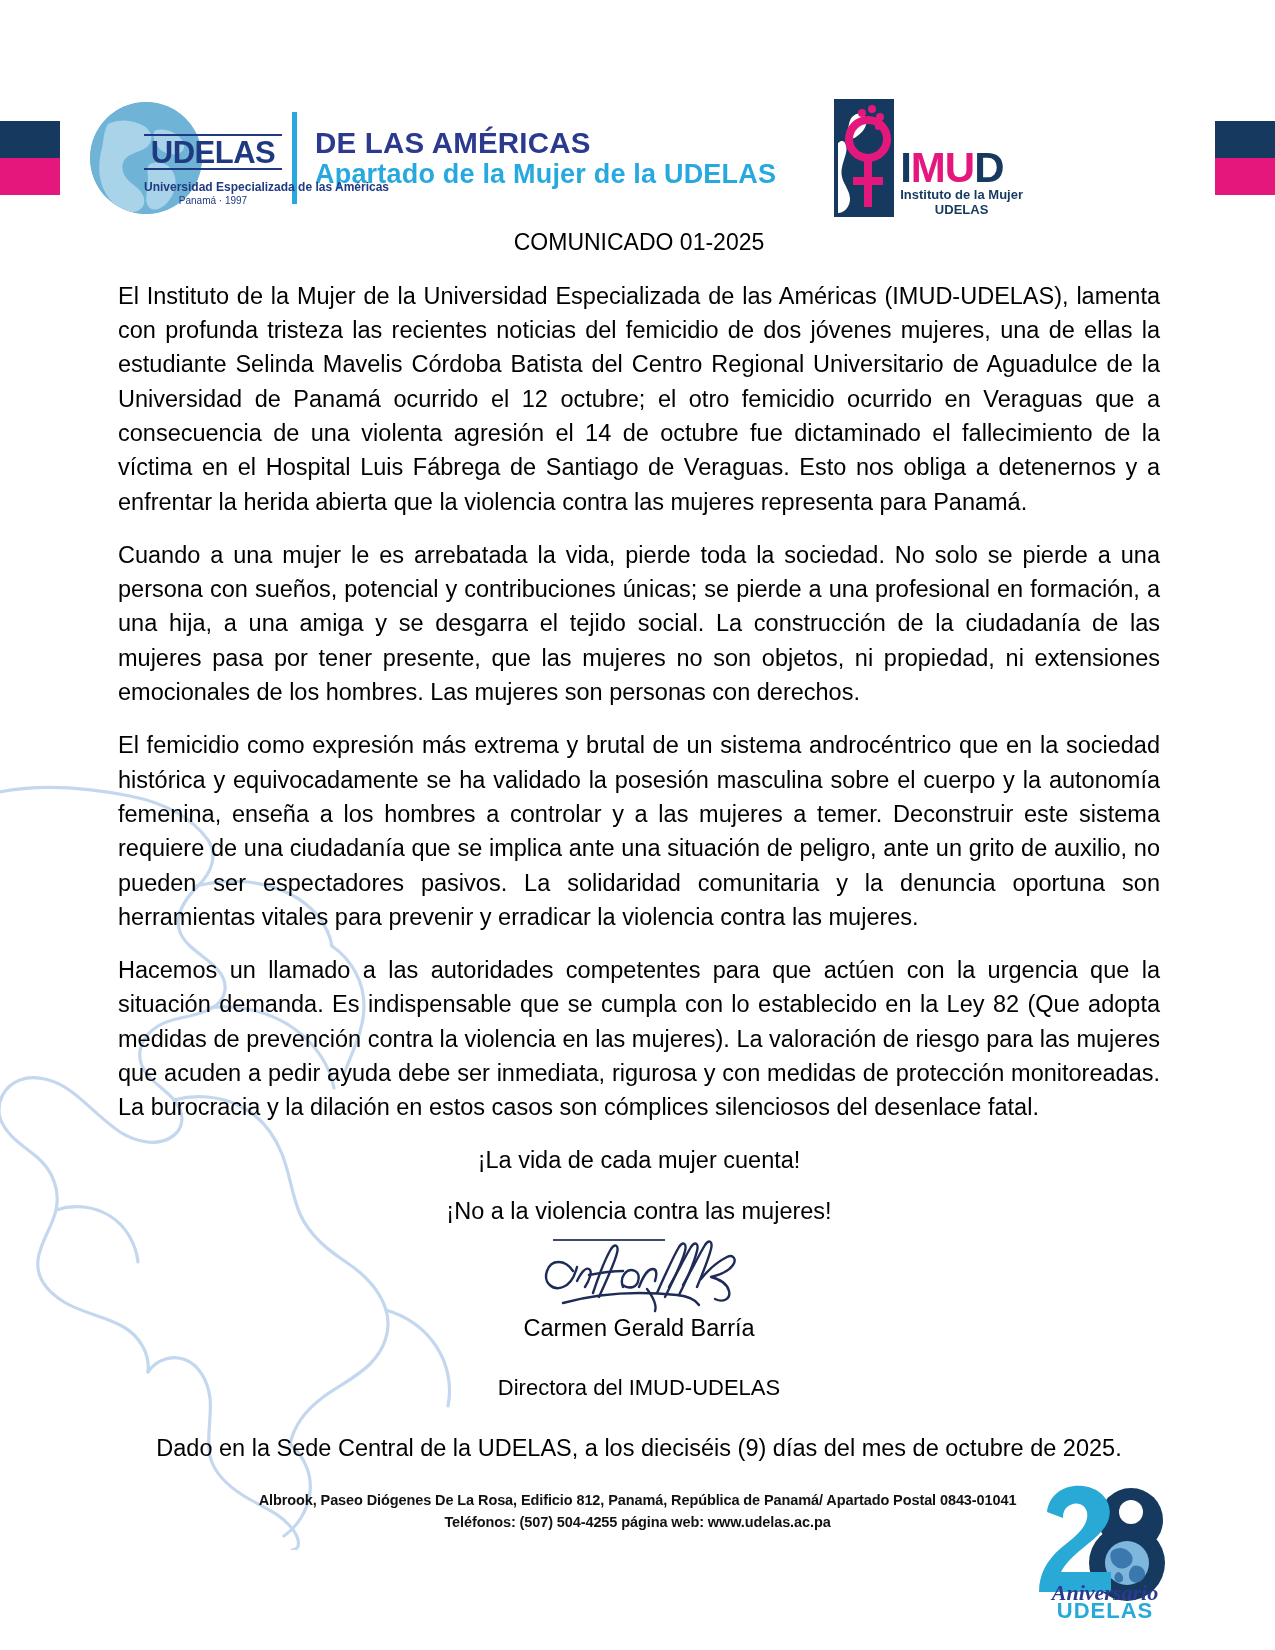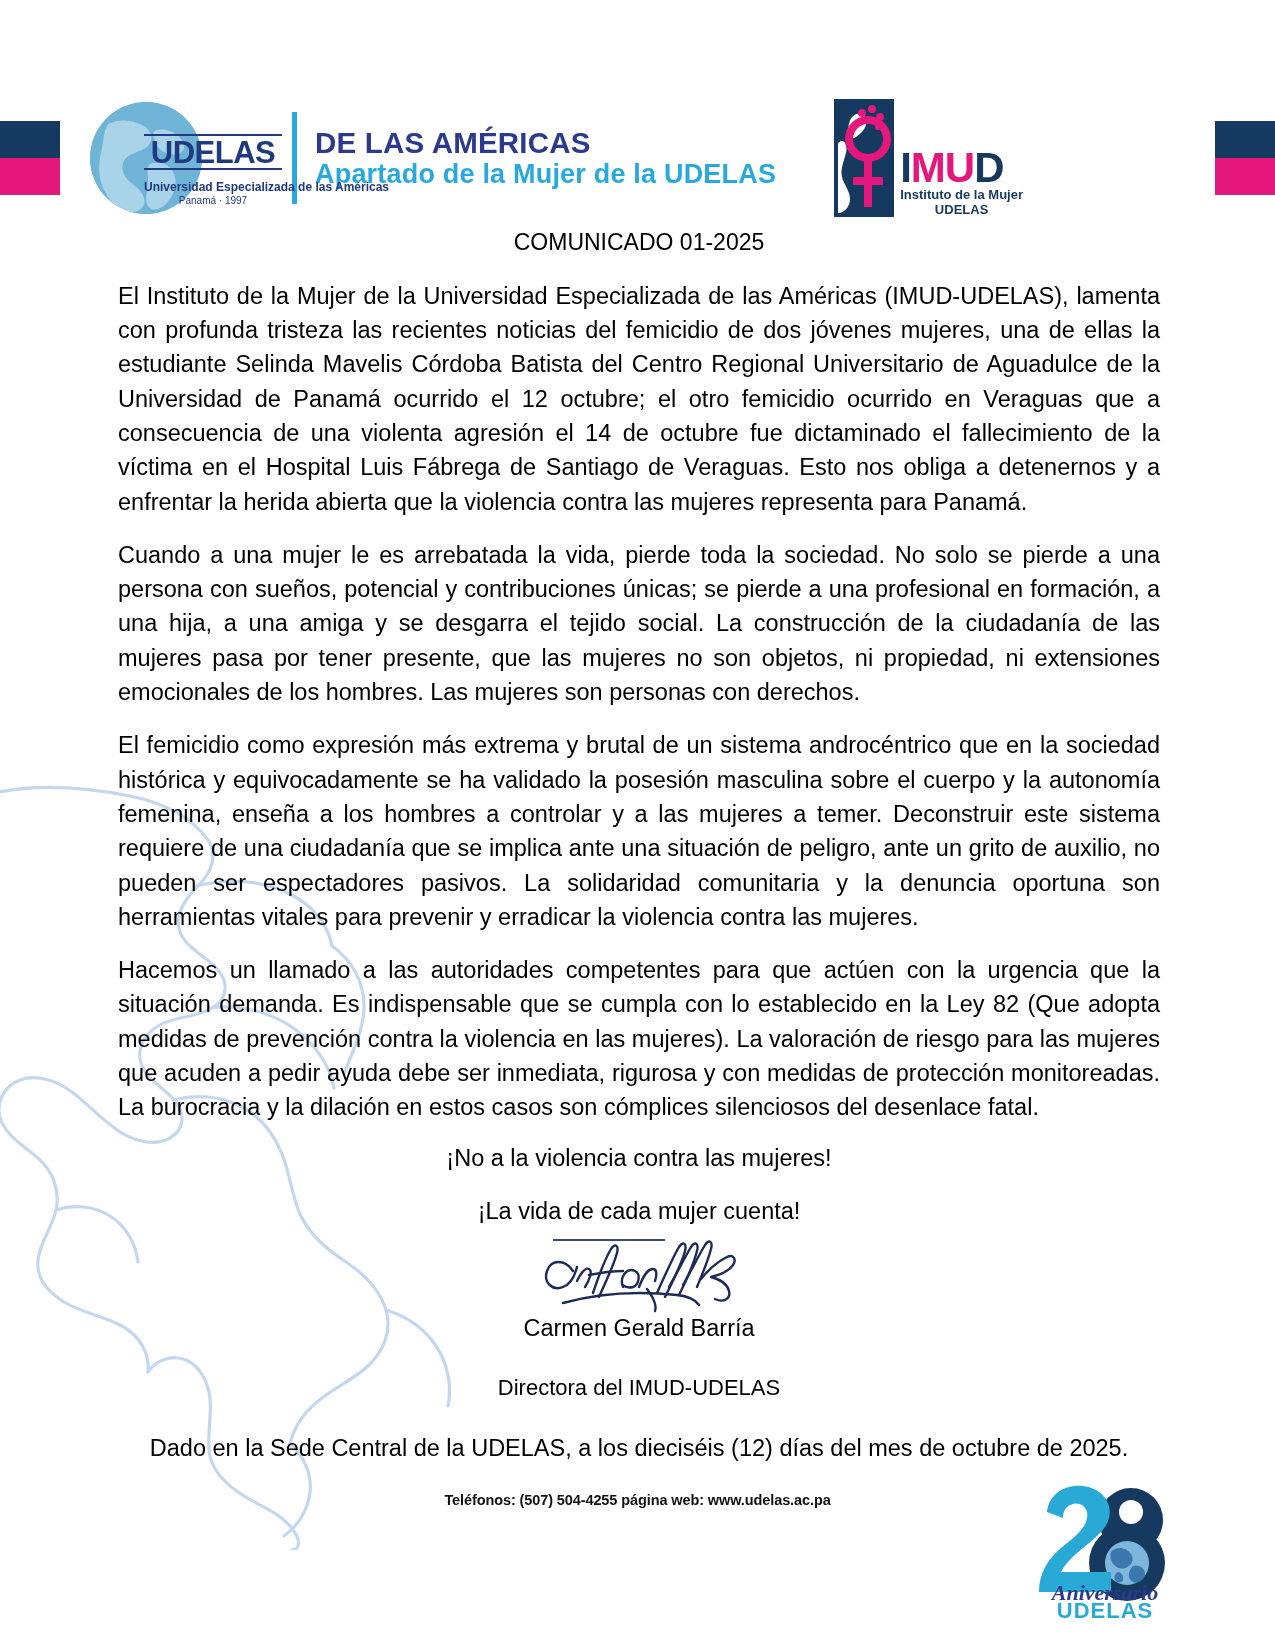--- a/index.html
+++ b/index.html
@@ -378,22 +378,22 @@
 
   <div class="content">
 
     <div class="doc-title">COMUNICADO 01-2025</div>
 
     <p class="body-par">El Instituto de la Mujer de la Universidad Especializada de las Américas (IMUD-UDELAS), lamenta con profunda tristeza las recientes noticias del femicidio de dos jóvenes mujeres, una de ellas la estudiante Selinda Mavelis Córdoba Batista del Centro Regional Universitario de Aguadulce de la Universidad de Panamá ocurrido el 12 octubre; el otro femicidio ocurrido en Veraguas que a consecuencia de una violenta agresión el 14 de octubre fue dictaminado el fallecimiento de la víctima en el Hospital Luis Fábrega de Santiago de Veraguas. Esto nos obliga a detenernos y a enfrentar la herida abierta que la violencia contra las mujeres representa para Panamá.</p>
     <p class="body-par">Cuando a una mujer le es arrebatada la vida, pierde toda la sociedad. No solo se pierde a una persona con sueños, potencial y contribuciones únicas; se pierde a una profesional en formación, a una hija, a una amiga y se desgarra el tejido social. La construcción de la ciudadanía de las mujeres pasa por tener presente, que las mujeres no son objetos, ni propiedad, ni extensiones emocionales de los hombres. Las mujeres son personas con derechos.</p>
     <p class="body-par">El femicidio como expresión más extrema y brutal de un sistema androcéntrico que en la sociedad histórica y equivocadamente se ha validado la posesión masculina sobre el cuerpo y la autonomía femenina, enseña a los hombres a controlar y a las mujeres a temer. Deconstruir este sistema requiere de una ciudadanía que se implica ante una situación de peligro, ante un grito de auxilio, no pueden ser espectadores pasivos. La solidaridad comunitaria y la denuncia oportuna son herramientas vitales para prevenir y erradicar la violencia contra las mujeres.</p>
     <p class="body-par">Hacemos un llamado a las autoridades competentes para que actúen con la urgencia que la situación demanda. Es indispensable que se cumpla con lo establecido en la Ley 82 (Que adopta medidas de prevención contra la violencia en las mujeres). La valoración de riesgo para las mujeres que acuden a pedir ayuda debe ser inmediata, rigurosa y con medidas de protección monitoreadas. La burocracia y la dilación en estos casos son cómplices silenciosos del desenlace fatal.</p>
 
+    <div class="slogan second">¡La vida de cada mujer cuenta!</div>
     <div class="slogan">¡No a la violencia contra las mujeres!</div>
-    <div class="slogan second">¡La vida de cada mujer cuenta!</div>
 
     <div class="sign-block">
       <div class="sign-line">
         <div class="sig-rule"></div>
         <svg class="sig-svg" width="240" height="80" viewBox="0 0 240 80" xmlns="http://www.w3.org/2000/svg">
           <g fill="none" stroke="#1F2B57" stroke-width="2.4" stroke-linecap="round" stroke-linejoin="round">
             <path d="M54 36 C46 24, 32 24, 28 36 C24 48, 34 56, 44 52 C52 49, 56 40, 58 32"></path>
             <path d="M58 46 C62 38, 66 32, 70 34 C74 36, 70 46, 66 52"></path>
             <path d="M74 58 C80 40, 86 24, 92 14 C96 8, 100 10, 98 18 C95 30, 86 48, 80 62"></path>
             <path d="M70 40 C80 38, 92 36, 104 36"></path>
@@ -406,24 +406,25 @@
                      C200 44, 208 48, 210 56 C212 64, 204 68, 196 64"></path>
             <path d="M44 68 C80 58, 120 56, 158 60 C168 61, 176 64, 180 70"></path>
             <path d="M128 54 C134 62, 138 70, 136 76"></path>
           </g>
         </svg>
       </div>
       <div class="sign-name">Carmen Gerald Barría</div>
       <div class="sign-role">Directora del IMUD-UDELAS</div>
     </div>
 
-    <div class="given-line">Dado en la Sede Central de la UDELAS, a los dieciséis (12) días del mes de octubre de 2025.</div>
+    <div class="given-line">Dado en la Sede Central de la UDELAS, a los dieciséis (9) días del mes de octubre de 2025.</div>
   </div>
 
   <div class="footer">
+    <div class="f1">Albrook, Paseo Diógenes De La Rosa, Edificio 812, Panamá, República de Panamá/ Apartado Postal 0843-01041</div>
     <div class="f2">Teléfonos: (507) 504-4255 página web: www.udelas.ac.pa</div>
   </div>
 
   <div class="anniv">
     <svg width="160" height="150" viewBox="0 0 160 150" xmlns="http://www.w3.org/2000/svg">
 
       <g>
         <circle cx="104" cy="52" r="32" fill="#16395F"></circle>
         <circle cx="104" cy="44" r="12" fill="#FFFFFF"></circle>
         <circle cx="100" cy="95" r="38" fill="#16395F"></circle>

